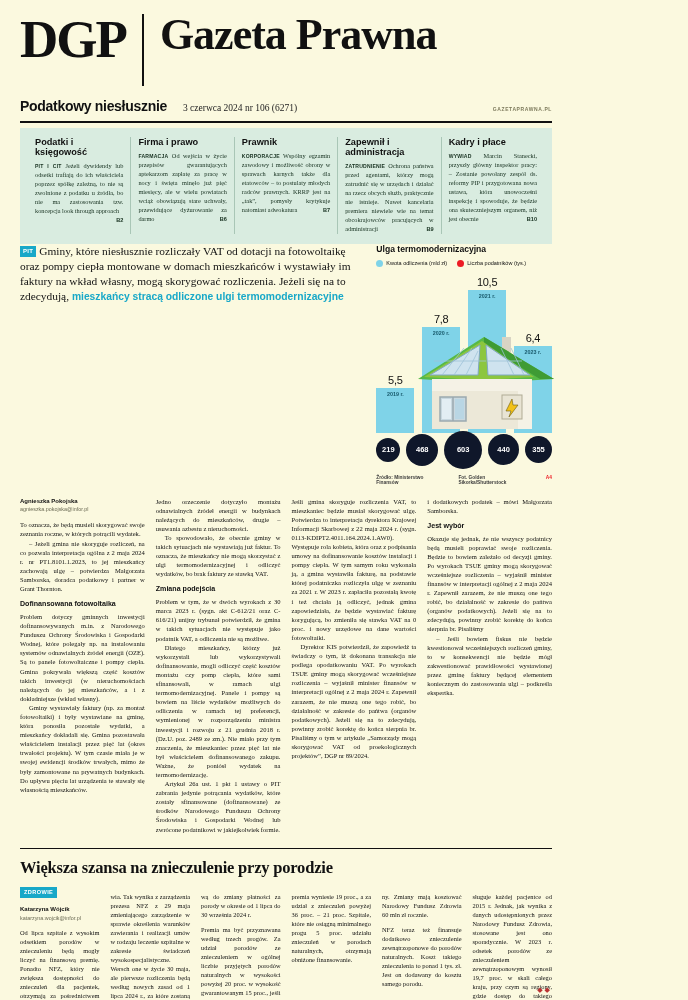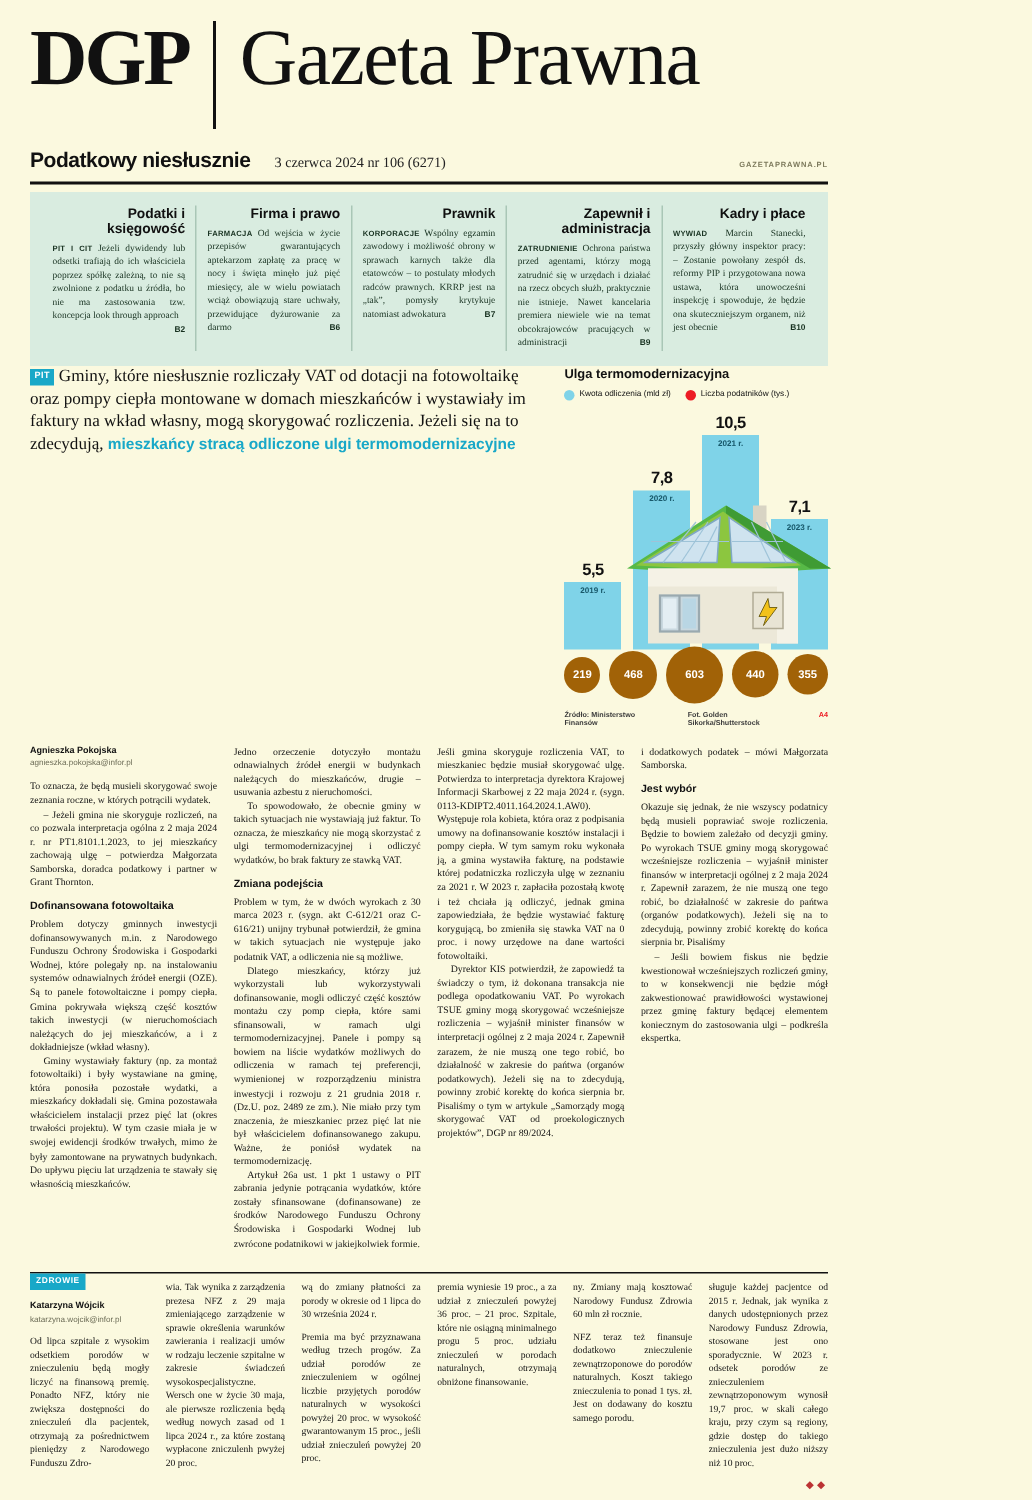--- a/index.html
+++ b/index.html
@@ -16,21 +16,21 @@
   
   .masthead { display:flex; align-items:flex-start; padding-top:14px; }
   .dgp {
     font-family:"Liberation Serif", serif;
     font-weight:700; font-size:53px; line-height:0.95;
     letter-spacing:-2px;
   }
   .mast-div { width:2px; background:#111; height:72px; margin:0 16px; }
   .gp {
     font-family:"Liberation Serif", serif;
-    font-weight:400; font-size:53px; line-height:0.95;
+    font-weight:700; font-size:44px; line-height:0.95;
     letter-spacing:-1px;
   }
   .subline { display:flex; align-items:baseline; margin-top:12px; }
   .kicker {
     font-family:"Liberation Sans", sans-serif;
     font-weight:700; font-size:14px; letter-spacing:-0.3px;
   }
   .issue { font-size:9.5px; margin-left:16px; color:#222; }
   .site {
     margin-left:auto; font-family:"Liberation Sans", sans-serif;
@@ -42,21 +42,21 @@
   .sections {
     background:#d9ece0;
     display:flex;
     padding:9px 8px 10px 8px;
     margin-top:5px;
   }
   .sec-col { flex:1; padding:0 7px; border-right:1px solid #a9c6b6; }
   .sec-col:last-child { border-right:none; }
   .sec-h {
     font-family:"Liberation Sans", sans-serif;
-    font-weight:700; font-size:9.2px; margin-bottom:5px; color:#101010;text-align:right;
+    font-weight:700; font-size:9.2px; margin-bottom:5px; color:#101010;
   }
   .sec-b { font-size:6.3px; line-height:1.42; text-align:justify; color:#16301f; }
   .sec-b .tag {
     font-family:"Liberation Sans", sans-serif;
     font-weight:700; font-size:5.1px; letter-spacing:0.2px;
     text-transform:uppercase;
   }
   .sec-pg {
     font-family:"Liberation Sans", sans-serif;
     font-weight:700; font-size:5.6px; float:right; margin-top:1px;
@@ -90,33 +90,33 @@
   }
   .legend { display:flex; gap:10px; margin-bottom:4px; }
   .leg { display:flex; align-items:center; gap:3px;
          font-family:"Liberation Sans", sans-serif; font-size:5.5px; }
   .dot { width:7px; height:7px; border-radius:50%; display:inline-block; }
   .chart { position:relative; height:200px; margin-top:4px; }
   .bars { position:absolute; bottom:38px; left:0; right:0; height:150px;
           display:flex; align-items:flex-end; justify-content:space-between; }
   .barwrap { width:38px; text-align:center; position:relative; }
   .barval {
-    font-family:"Liberation Sans", sans-serif; font-weight:700;
+    font-family:"Liberation Sans", sans-serif; font-weight:400;
     font-size:11px; margin-bottom:2px; letter-spacing:-0.3px;
   }
   .bar { background:#7fd3e8; width:100%; position:relative; }
   .baryr {
     font-family:"Liberation Sans", sans-serif; font-weight:700;
     font-size:5.4px; color:#18596b; position:absolute; top:3px; left:0; right:0;
   }
   .house { position:absolute; left:30px; bottom:38px; width:160px; height:112px; }
   .circles { position:absolute; bottom:2px; left:0; right:0;
              display:flex; align-items:center; justify-content:space-between; }
   .circ {
-    background:#a16207; color:#fff; border-radius:50%;
+    background:#0f172a; color:#fff; border-radius:50%;
     display:flex; align-items:center; justify-content:center;
     font-family:"Liberation Sans", sans-serif; font-weight:700; font-size:7.5px;
   }
   .src {
     display:flex; gap:12px; margin-top:4px;
     font-family:"Liberation Sans", sans-serif; font-weight:700;
     font-size:4.8px; color:#3c3c3c;
   }
   .src .pg { margin-left:auto; color:#ed1c24; }
 
@@ -259,21 +259,21 @@
               <div class="baryr">2020 r.</div>
             </div>
           </div>
           <div class="barwrap">
             <div class="barval">10,5</div>
             <div class="bar" style="height:143px">
               <div class="baryr">2021 r.</div>
             </div>
           </div>
           <div class="barwrap">
-            <div class="barval">7,1</div>
+            <div class="barval">6,4</div>
             <div class="bar" style="height:87px">
               <div class="baryr">2023 r.</div>
             </div>
           </div>
         </div>
 
         <svg class="house" viewBox="0 0 160 112">
           <rect x="96" y="16" width="9" height="16" fill="#d8d4c4"></rect>
           <polygon points="12,58 78,16 148,58 78,62" fill="#57b947"></polygon>
           <polygon points="78,16 148,58 134,58 78,24" fill="#3f9b34"></polygon>
@@ -343,20 +343,21 @@
     <div class="col">
       <p class="first">i dodatkowych podatek – mówi Małgorzata Samborska.</p>
       <div class="sub-h">Jest wybór</div>
       <p class="first">Okazuje się jednak, że nie wszyscy podatnicy będą musieli poprawiać swoje rozliczenia. Będzie to bowiem zależało od decyzji gminy. Po wyrokach TSUE gminy mogą skorygować wcześniejsze rozliczenia – wyjaśnił minister finansów w interpretacji ogólnej z 2 maja 2024 r. Zapewnił zarazem, że nie muszą one tego robić, bo działalność w zakresie do pańtwa (organów podatkowych). Jeżeli się na to zdecydują, powinny zrobić korektę do końca sierpnia br. Pisaliśmy</p>
       <p>– Jeśli bowiem fiskus nie będzie kwestionował wcześniejszych rozliczeń gminy, to w konsekwencji nie będzie mógł zakwestionować prawidłowości wystawionej przez gminę faktury będącej elementem koniecznym do zastosowania ulgi – podkreśla ekspertka.</p>
     </div>
 
   </div>
 
   <div class="rule-mid"></div>
+  <div class="headline2">Większa szansa na znieczulenie przy porodzie</div>
 
   <div class="bottom-cols">
 
     <div class="bcol">
       <span class="badge-z">ZDROWIE</span>
       <div class="byline-name">Katarzyna Wójcik</div>
       <div class="byline-mail">katarzyna.wojcik@infor.pl</div>
       <p class="first">Od lipca szpitale z wysokim odsetkiem porodów w znieczuleniu będą mogły liczyć na finansową premię. Ponadto NFZ, który nie zwiększa dostępności do znieczuleń dla pacjentek, otrzymają za pośrednictwem pieniędzy z Narodowego Funduszu Zdro-</p>
     </div>
 

